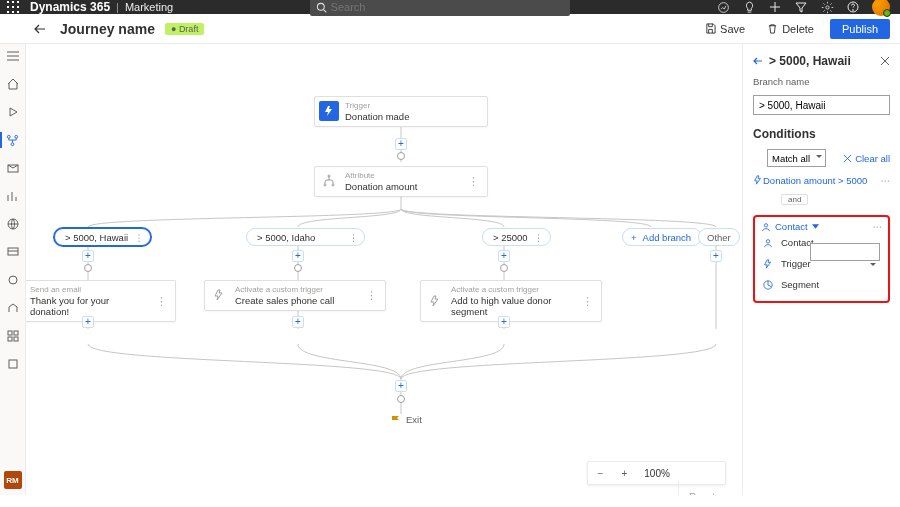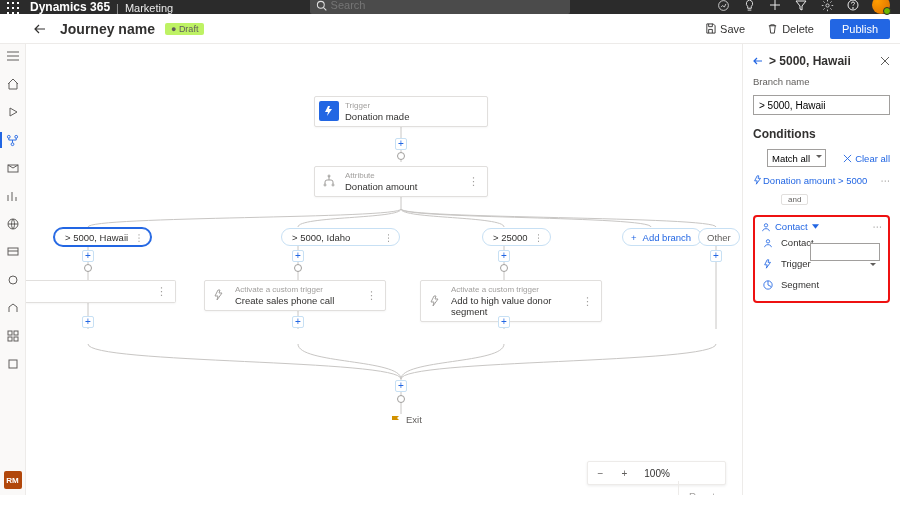--- a/index.html
+++ b/index.html
@@ -1,20 +1,20 @@
 <!DOCTYPE html>
 <html><head>
 <meta charset="utf-8">
 <style>
   * { box-sizing: border-box; margin: 0; padding: 0; font-family: "Segoe UI", Arial, sans-serif; }
   body { width: 900px; height: 507px; background: #fff; overflow: hidden; font-size: 11px; color: #323130; }
   svg { display: block; }
 
   
-  .topbar { height: 14px; background: #2b2b2b; color: #fff; display: flex; align-items: flex-end; }
+  .topbar { height: 14px; background: #2b2b2b; color: #fff; display: flex; align-items: center; }
   .waffle { width: 26px; display:flex; align-items:center; justify-content:center; }
   .brand { font-size: 12px; font-weight: 600; padding-left: 4px; }
   .brand-sep { opacity: .5; padding: 0 6px; }
   .brand-sub { font-size: 11px; opacity: .9; }
   .topbar .spacer { flex: 1; }
   .search { width: 260px; height: 18px; background: #4b4b4b; border-radius: 2px; display:flex; align-items:center; padding:0 6px; color:#e0e0e0; }
   .search input { flex:1; background:transparent; border:none; outline:none; color:#e0e0e0; font-size:11px; padding-left:4px; }
   .topicons { display:flex; align-items:center; gap:12px; padding:0 10px; }
   .topicons .ico { width:14px; height:14px; display:flex; align-items:center; justify-content:center; opacity:.9; }
   .avatar { width:18px; height:18px; border-radius:50%; background: radial-gradient(circle at 30% 30%, #ff9d00, #d96c00); position:relative; }
@@ -316,21 +316,21 @@
           <span class="k">Attribute</span>
           <span class="v">Donation amount</span>
         </div>
       <div class="more">⋮</div>
     </div>
 
     <div class="branch-pill sel" style="left:28px; top:184px;">
         <span>&gt; 5000, Hawaii</span>
         <span class="bmore">⋮</span>
       </div>
-    <div class="branch-pill" style="left:255px; top:184px;gap:33px;">
+    <div class="branch-pill" style="left:220px; top:184px;gap:33px;">
         <span>&gt; 5000, Idaho</span>
         <span class="bmore">⋮</span>
       </div>
     <div class="branch-pill" style="left:456px; top:184px;">
         <span>&gt; 25000</span>
         <span class="bmore">⋮</span>
       </div>
     <div class="branch-pill add" style="left:596px; top:184px;">+ <span>Add branch</span></div>
     <div class="branch-pill other" style="left:672px; top:184px;">
         <span>Other</span>
@@ -338,20 +338,24 @@
 
     <div class="plus-dot" style="left:56px; top:206px;">+</div>
     <div class="open-dot" style="left:58px; top:220px;"></div>
     <div class="plus-dot" style="left:266px; top:206px;">+</div>
     <div class="open-dot" style="left:268px; top:220px;"></div>
     <div class="plus-dot" style="left:472px; top:206px;">+</div>
     <div class="open-dot" style="left:474px; top:220px;"></div>
     <div class="plus-dot" style="left:684px; top:206px;">+</div>
 
     <div class="node" style="left:0px; top:236px; width:150px; border-left:none; border-top-left-radius:0; border-bottom-left-radius:0;">
+      <div class="nlabels">
+          <span class="k">Send an email</span>
+          <span class="v">Thank you for your donation!</span>
+        </div>
       <div class="more">⋮</div>
     </div>
     <div class="node" style="left:178px; top:236px; width:182px;">
       <div class="nicon gray">
           <svg width="12" height="12" viewBox="0 0 12 12" fill="none" stroke="currentColor">
             <path d="M5 1L2 7h3l-1 4 5-7H6l1-3z"></path>
           </svg>
         </div>
       <div class="nlabels">
           <span class="k">Activate a custom trigger</span>

